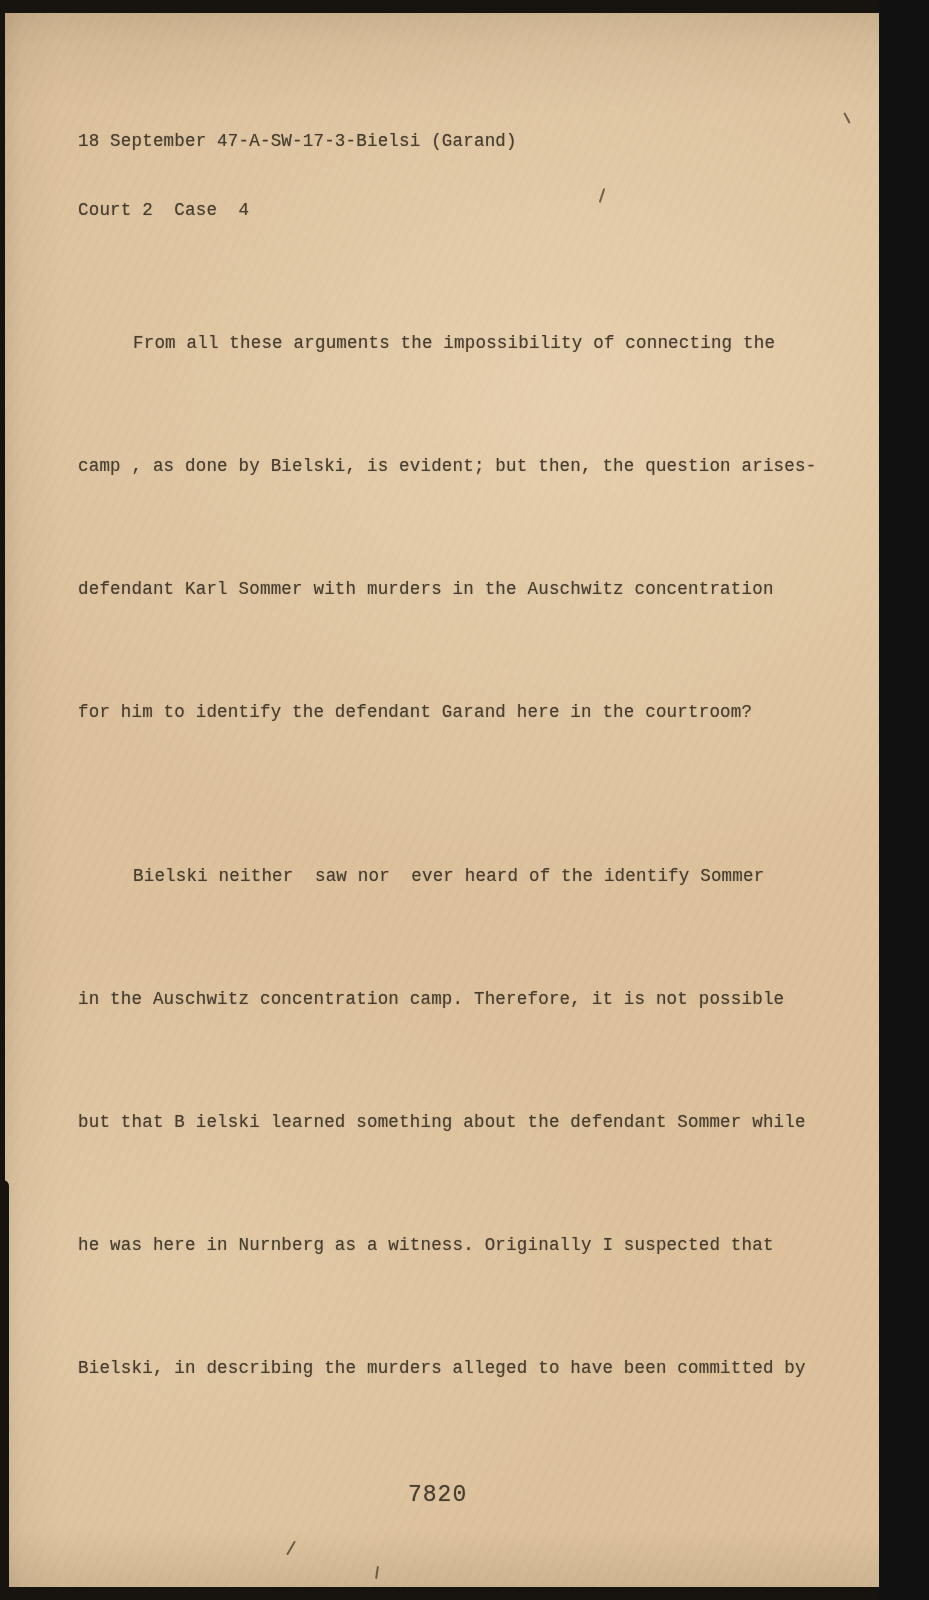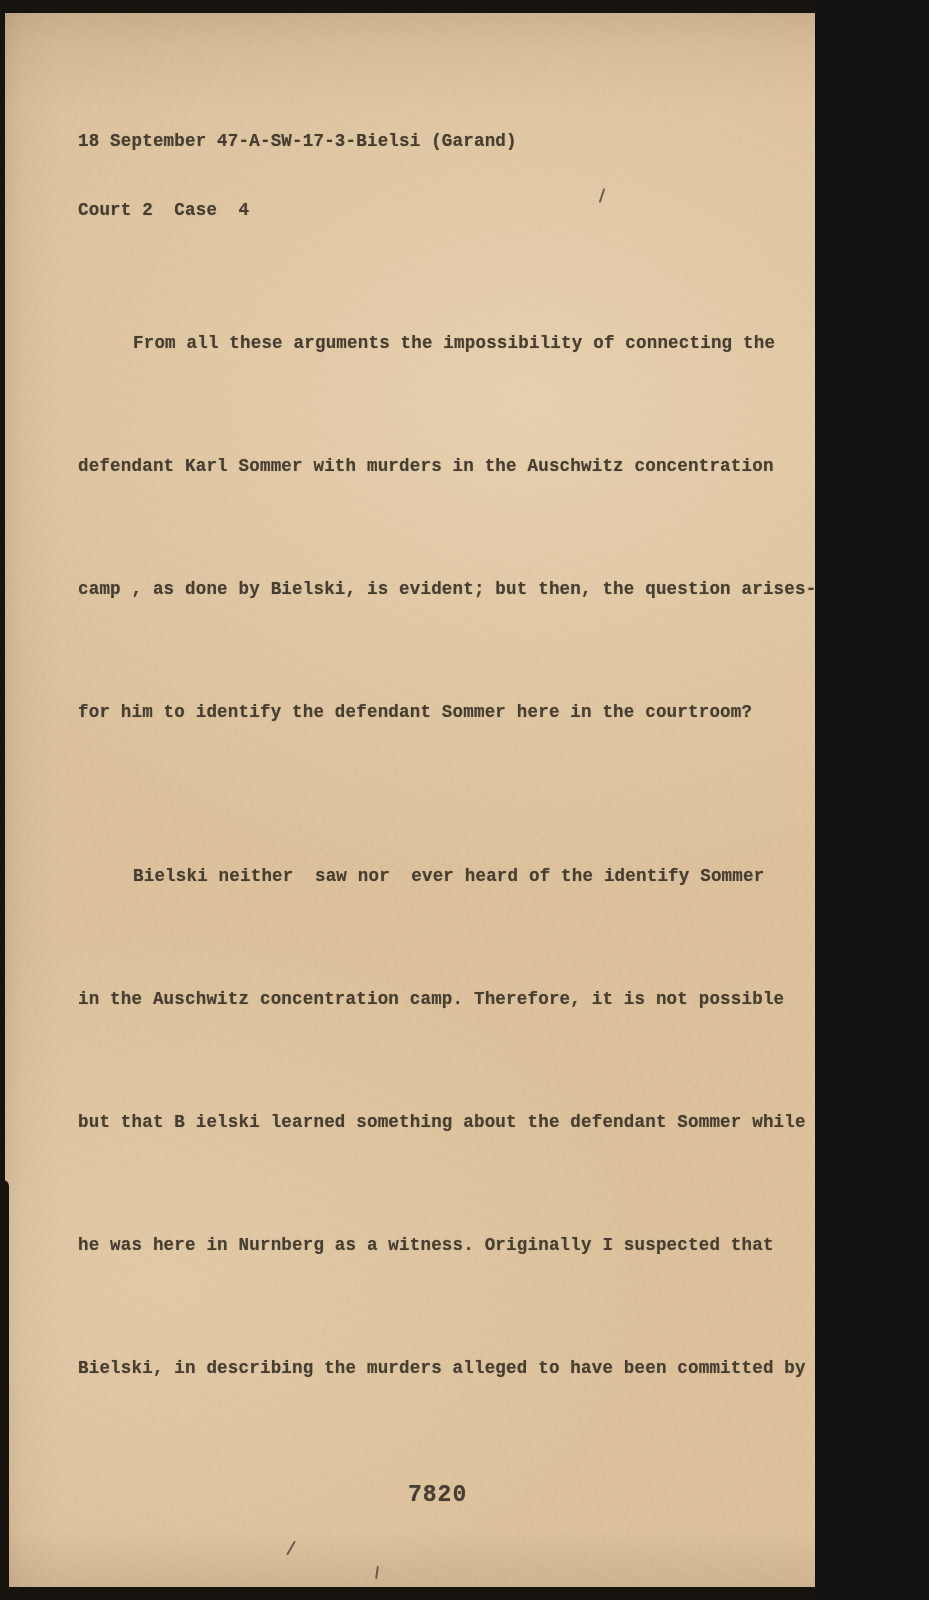--- a/index.html
+++ b/index.html
@@ -2,35 +2,34 @@
 <html style="--paper: #dcc19c; --ink: #473e31; --edge: #17140f;"><head>
 <meta charset="utf-8">
 <style>
   html, body {
     margin: 0;
     padding: 0;
     background: #111;
   }
   .page {
     position: relative;
-    width: 815px;
+    width: 879px;
     height: 1600px;
     overflow: hidden;
     background-color: var(--paper, #dcc19c);
     background-image:
       radial-gradient(ellipse 900px 700px at 65% 25%, rgba(255,242,218,0.30), rgba(255,242,218,0) 70%),
       radial-gradient(ellipse 700px 500px at 20% 80%, rgba(255,240,214,0.18), rgba(255,240,214,0) 70%),
       linear-gradient(180deg, rgba(110,88,62,0.22) 0px, rgba(110,88,62,0.08) 45px, rgba(110,88,62,0) 110px),
       linear-gradient(90deg, rgba(110,88,62,0.18) 0px, rgba(110,88,62,0.05) 22px, rgba(110,88,62,0) 60px),
       linear-gradient(0deg, rgba(110,88,62,0.16) 0px, rgba(110,88,62,0) 70px),
       repeating-linear-gradient(115deg, rgba(140,112,82,0.035) 0px, rgba(140,112,82,0.035) 2px, rgba(0,0,0,0) 2px, rgba(0,0,0,0) 9px),
       repeating-linear-gradient(23deg, rgba(246,230,202,0.05) 0px, rgba(246,230,202,0.05) 1px, rgba(0,0,0,0) 1px, rgba(0,0,0,0) 13px);
     font-family: "Liberation Mono", "DejaVu Sans Mono", monospace;
     color: var(--ink, #473e31);
-    font-weight: bold;
   }
   .edge { position: absolute; background: var(--edge, #17140f); }
   .edge-top    { top: 0; left: 0; right: 0; height: 13px; }
   .edge-bottom { bottom: 0; left: 0; right: 0; height: 13px; }
   .edge-left   { top: 0; bottom: 0; left: 0; width: 5px; }
   .edge-left-lower { bottom: 0; left: 0; width: 9px; height: 420px; border-top-right-radius: 6px; }
 
   .header {
     position: absolute;
     left: 78px;
@@ -90,23 +89,23 @@
   <div class="mark mark-4"></div>
 
   <div class="header">
     <div class="hline">18 September 47-A-SW-17-3-Bielsi (Garand)</div>
     <div class="hline">Court 2  Case  4</div>
   </div>
 
   <div class="body">
 
     <div class="line indent">From all these arguments the impossibility of connecting the</div>
+    <div class="line">camp , as done by Bielski, is evident; but then, the question arises-</div>
     <div class="line">defendant Karl Sommer with murders in the Auschwitz concentration</div>
-    <div class="line">camp , as done by Bielski, is evident; but then, the question arises-</div>
-    <div class="line">for him to identify the defendant Sommer here in the courtroom?</div>
+    <div class="line">for him to identify the defendant Garand here in the courtroom?</div>
 
     <div class="line indent">Bielski neither  saw nor  ever heard of the identify Sommer</div>
     <div class="line">in the Auschwitz concentration camp. Therefore, it is not possible</div>
     <div class="line">but that B ielski learned something about the defendant Sommer while</div>
     <div class="line">he was here in Nurnberg as a witness. Originally I suspected that</div>
     <div class="line">Bielski, in describing the murders alleged to have been committed by</div>
     
     
     
 

